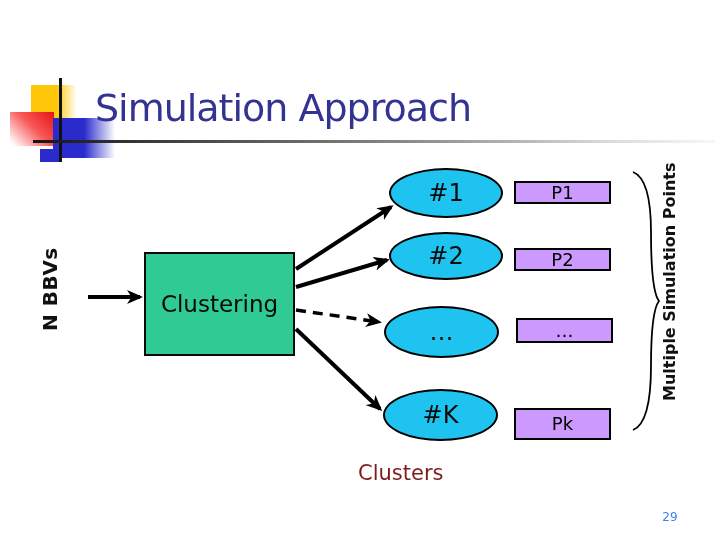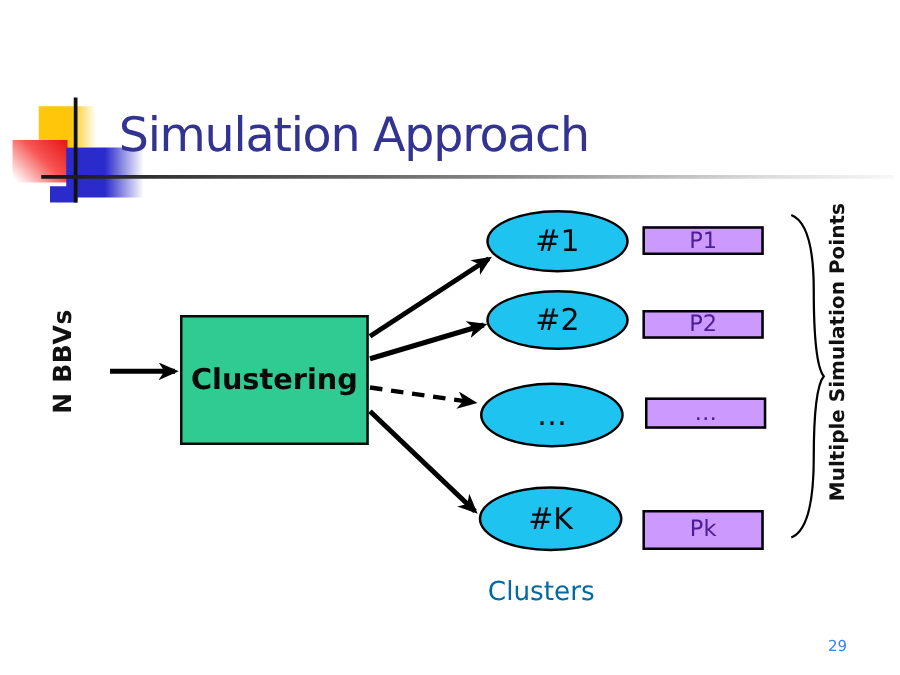--- a/index.html
+++ b/index.html
@@ -30,48 +30,48 @@
     position:absolute;writing-mode:vertical-rl;transform:rotate(180deg);
     white-space:nowrap;text-align:center;color:#111;
   }
   .vtext-input{left:38px;top:238px;height:102px;font-size:20px;font-weight:600;letter-spacing:.5px;}
   .vtext-brace{left:660px;top:199px;height:202px;font-size:16px;font-weight:700;}
   
   .process-box{
     position:absolute;left:144px;top:252px;width:151px;height:104px;
     background:#2fcb92;border:2px solid #0a0a0a;box-sizing:border-box;
     display:flex;align-items:center;justify-content:center;
-    font-size:23px;color:#0a0a0a;font-weight:bold;
+    font-size:23px;color:#0a0a0a;
   }
   
   .ellipse{
     position:absolute;border-radius:50%;
     background:#1fc3f0;border:2px solid #000;box-sizing:border-box;
     display:flex;align-items:center;justify-content:center;
     font-size:24px;color:#0a0a0a;
   }
   .e1{left:389px;top:168px;width:114px;height:50px;}
   .e2{left:389px;top:232px;width:114px;height:48px;}
   .e3{left:384px;top:306px;width:115px;height:52px;}
   .e4{left:383px;top:389px;width:115px;height:52px;}
   
   .prect{
     position:absolute;width:97px;height:23px;
     background:#cc99ff;border:2px solid #000;box-sizing:border-box;
     display:flex;align-items:center;justify-content:center;
-    font-size:18px;color:#4c1d95;line-height:1;
+    font-size:18px;color:#000000;line-height:1;
   }
   .r1{left:514px;top:181px;}
   .r2{left:514px;top:248px;}
   .r3{left:516px;top:318px;height:25px;}
   .r4{left:514px;top:408px;height:32px;}
   
   .clusters-caption{
-    position:absolute;left:358px;top:461px;width:150px;text-align:center;
-    font-size:21px;color:#0369a1;
+    position:absolute;left:358px;top:461px;width:150px;text-align:left;
+    font-size:21px;color:#7f1d1d;
   }
   .page-number{
     position:absolute;left:655px;top:510px;width:30px;text-align:center;
     font-size:12px;color:#3b82f6;
   }
   .overlay{position:absolute;left:0;top:0;pointer-events:none;}
 </style>
 </head>
 <body>
 

